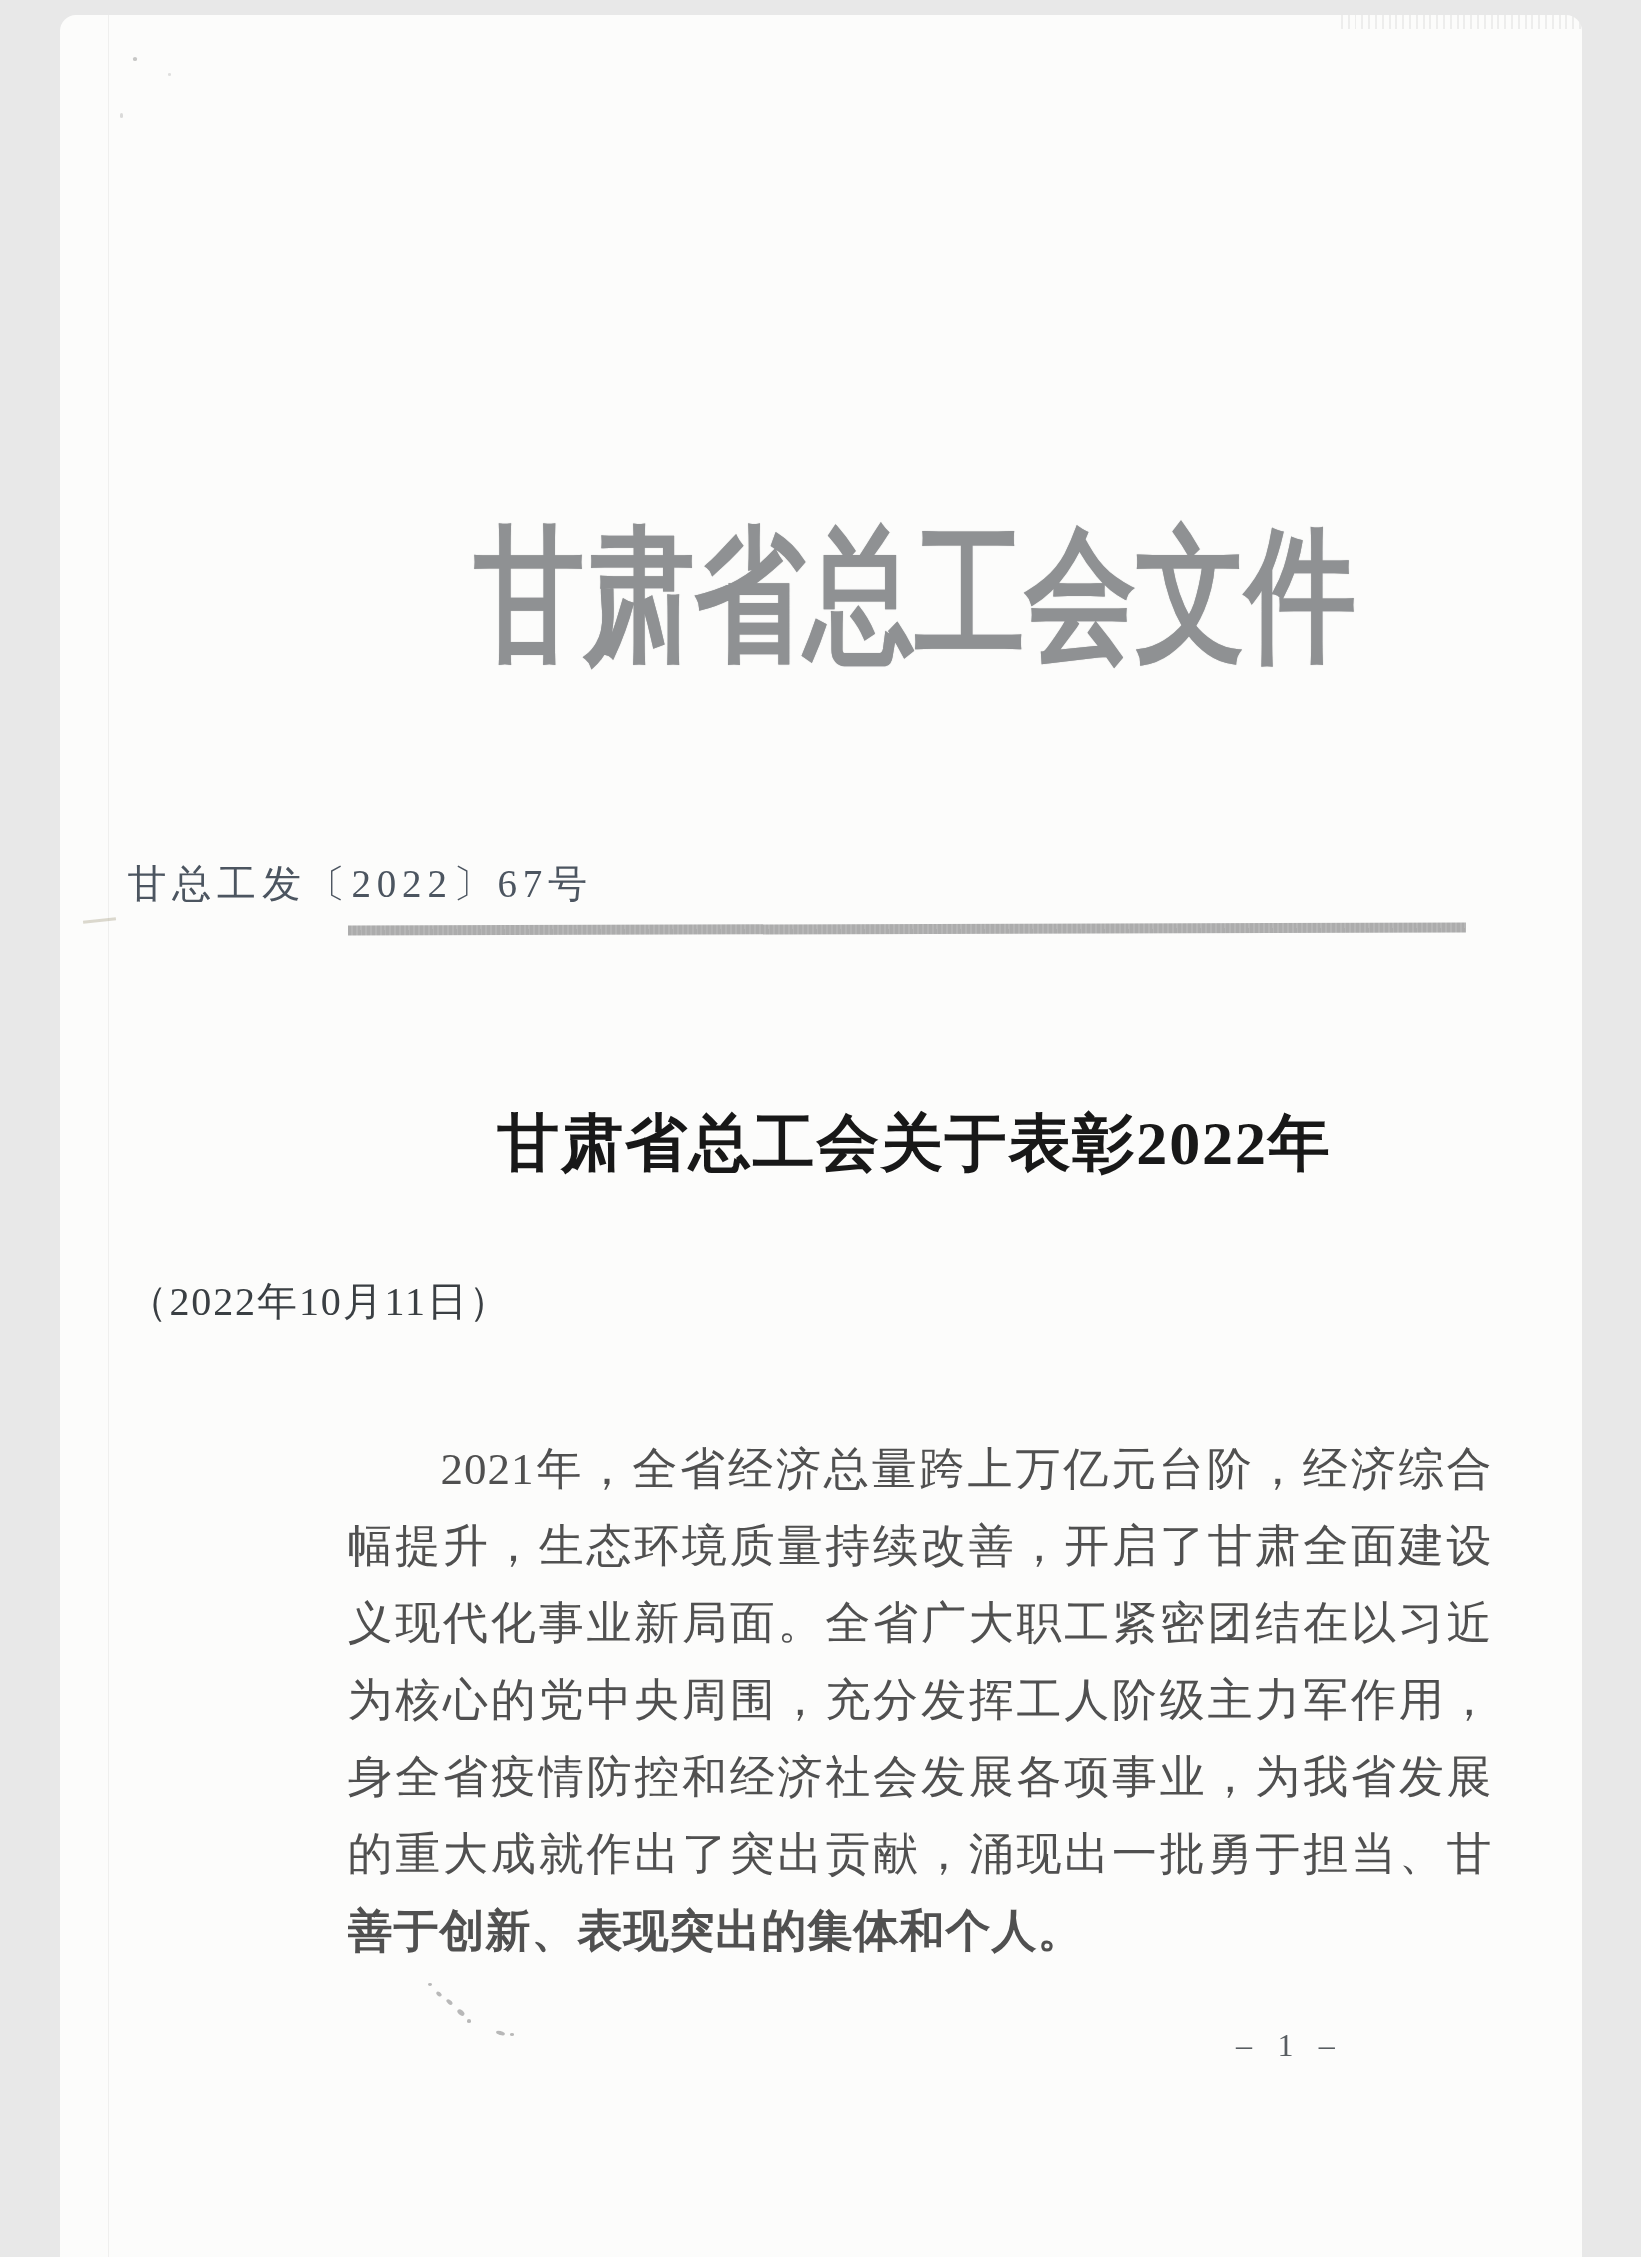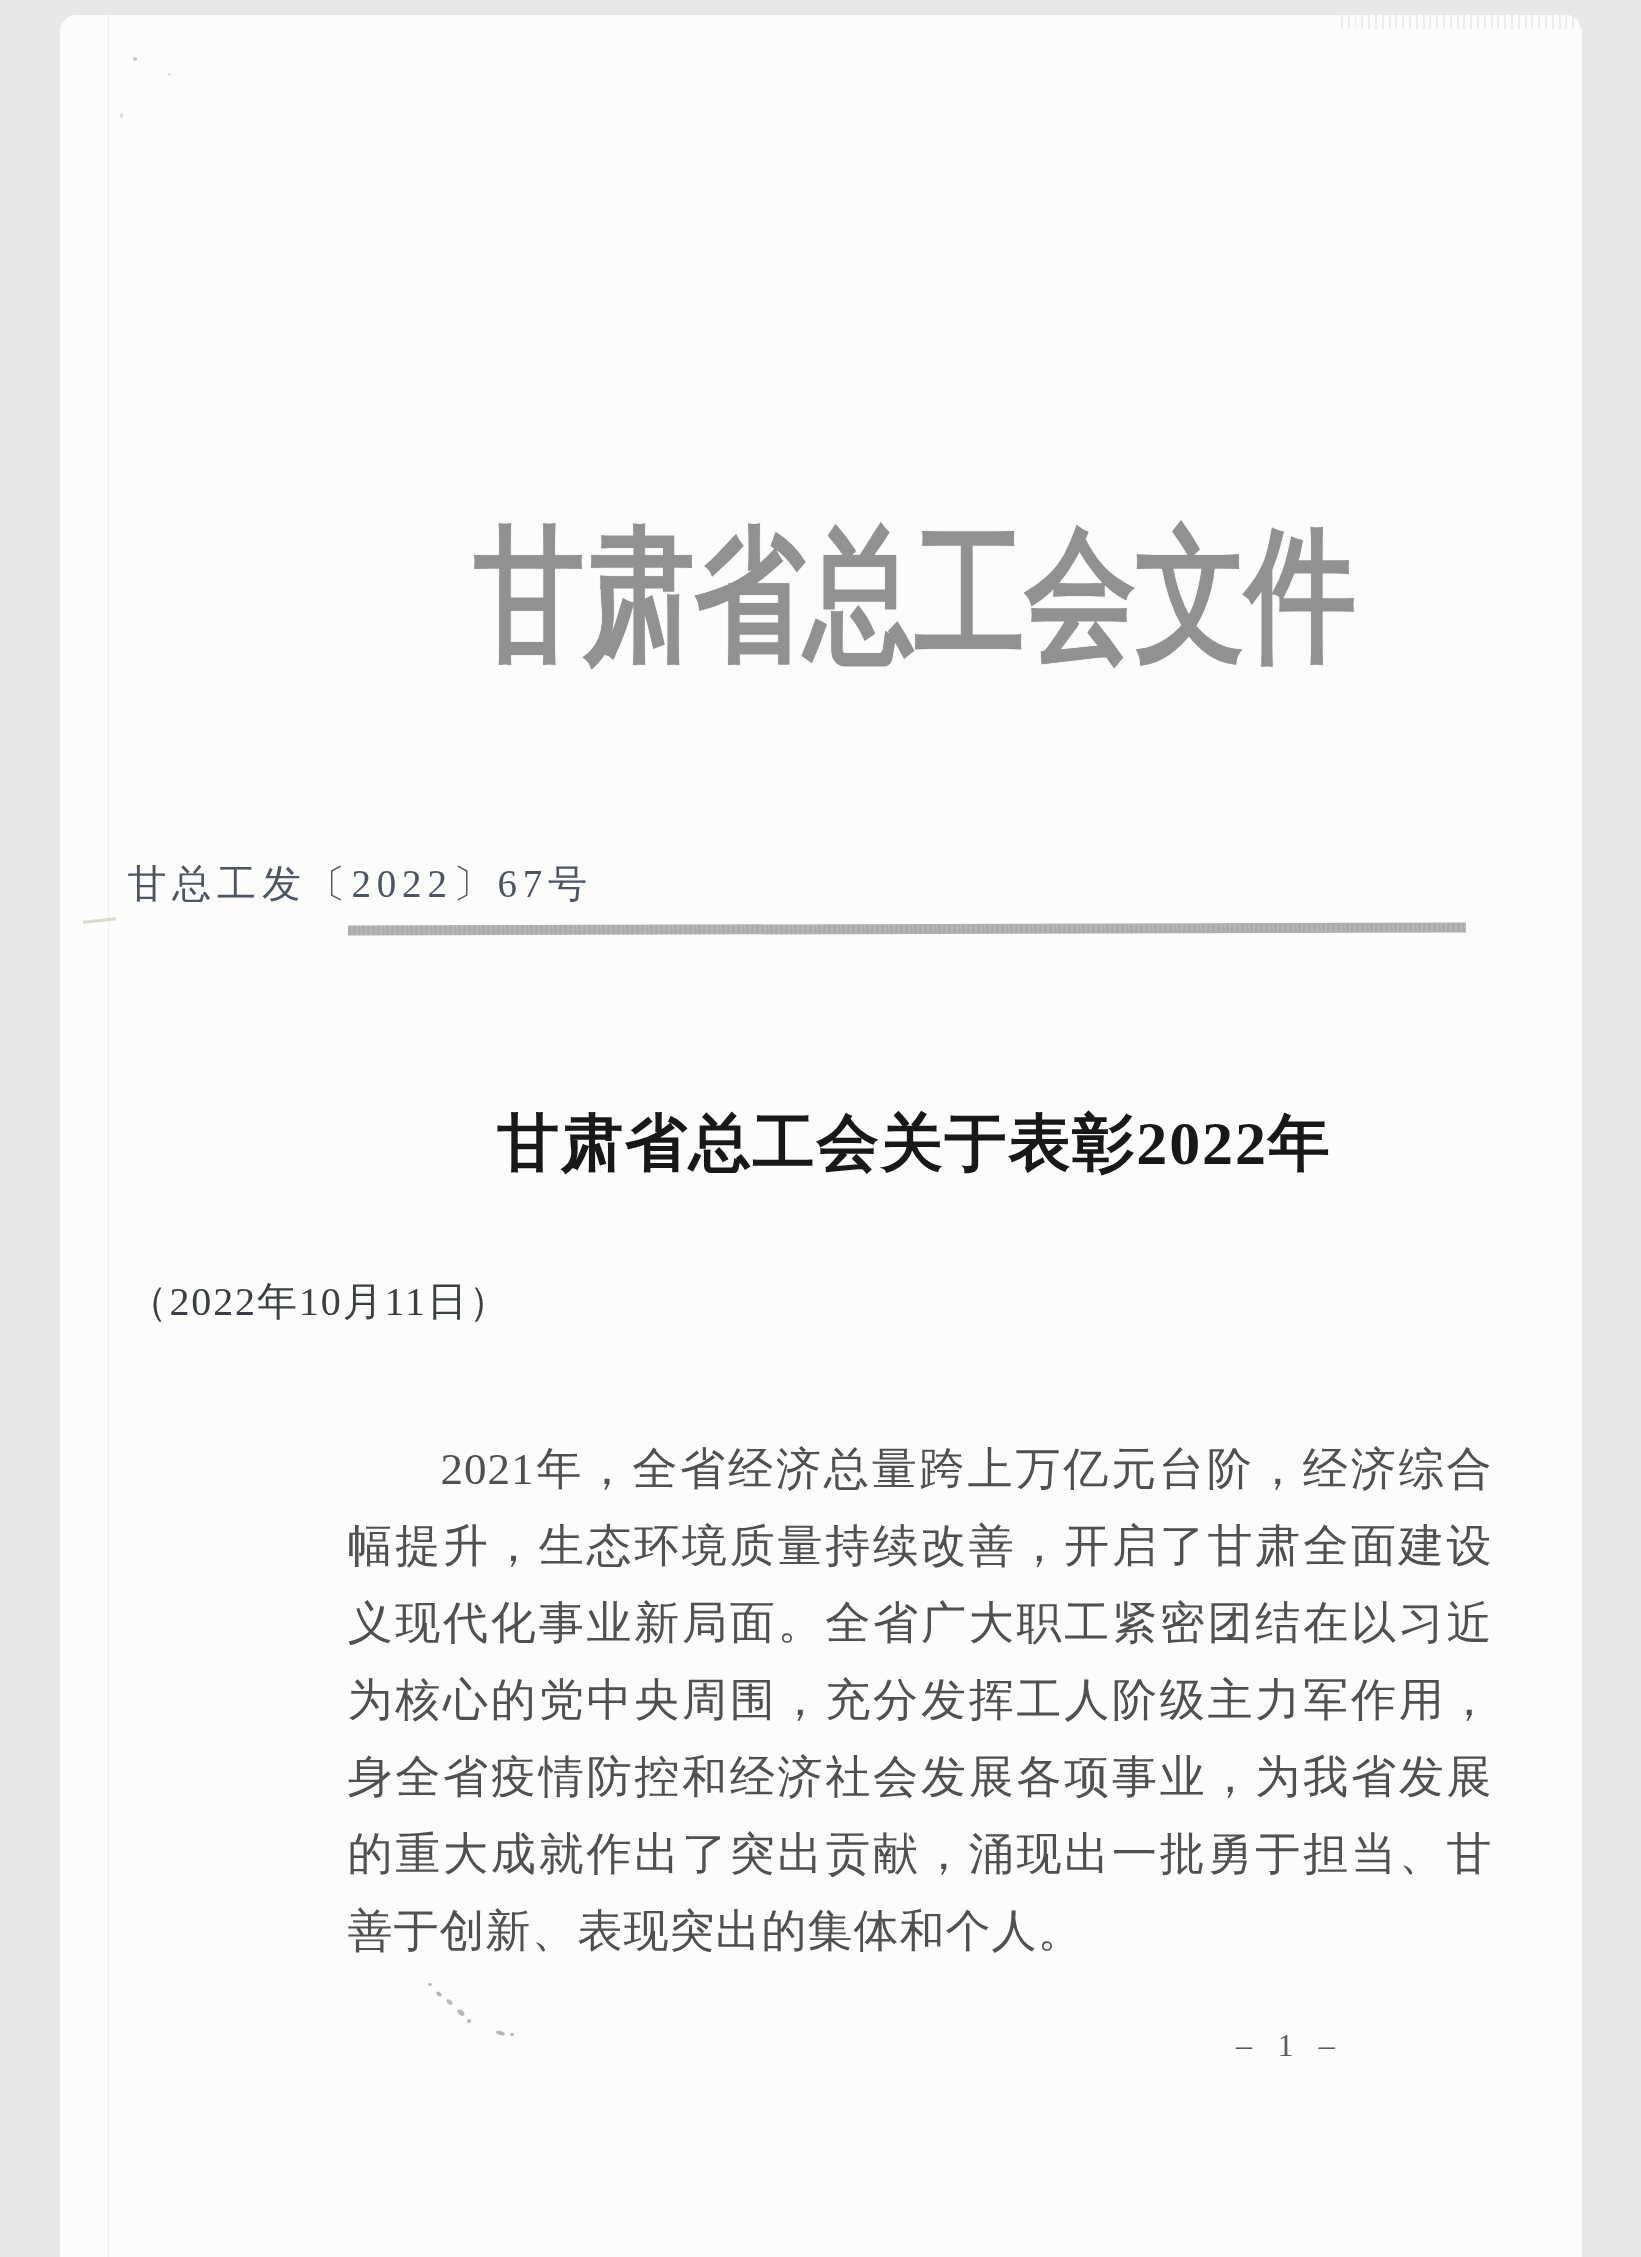--- a/index.html
+++ b/index.html
@@ -150,21 +150,21 @@
     line-height:77px;
     letter-spacing:1px;
   }
   .bline{
     text-align:justify;
     text-align-last:justify;
     height:77px;
     overflow:hidden;
   }
   .bline.first{ text-indent:93px; }
-  .bline.last{ text-align-last:left; }
+  .bline.last{ text-align-last:left;font-weight:bold; }
   .page-number{
     position:absolute;
     top:2012px;
     right:238px;
     font-size:32px;
     letter-spacing:8.7px;
     color:var(--page-number-color);
     white-space:nowrap;
   }
 </style>

